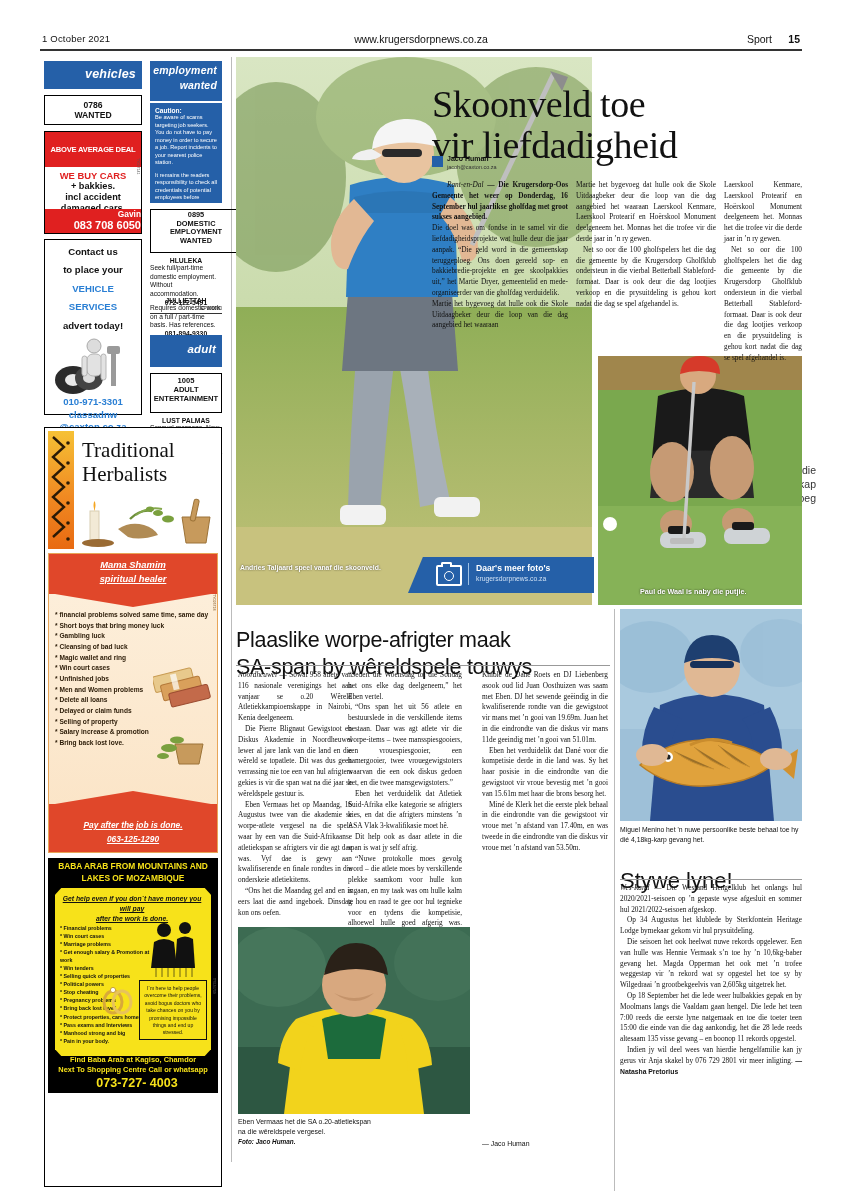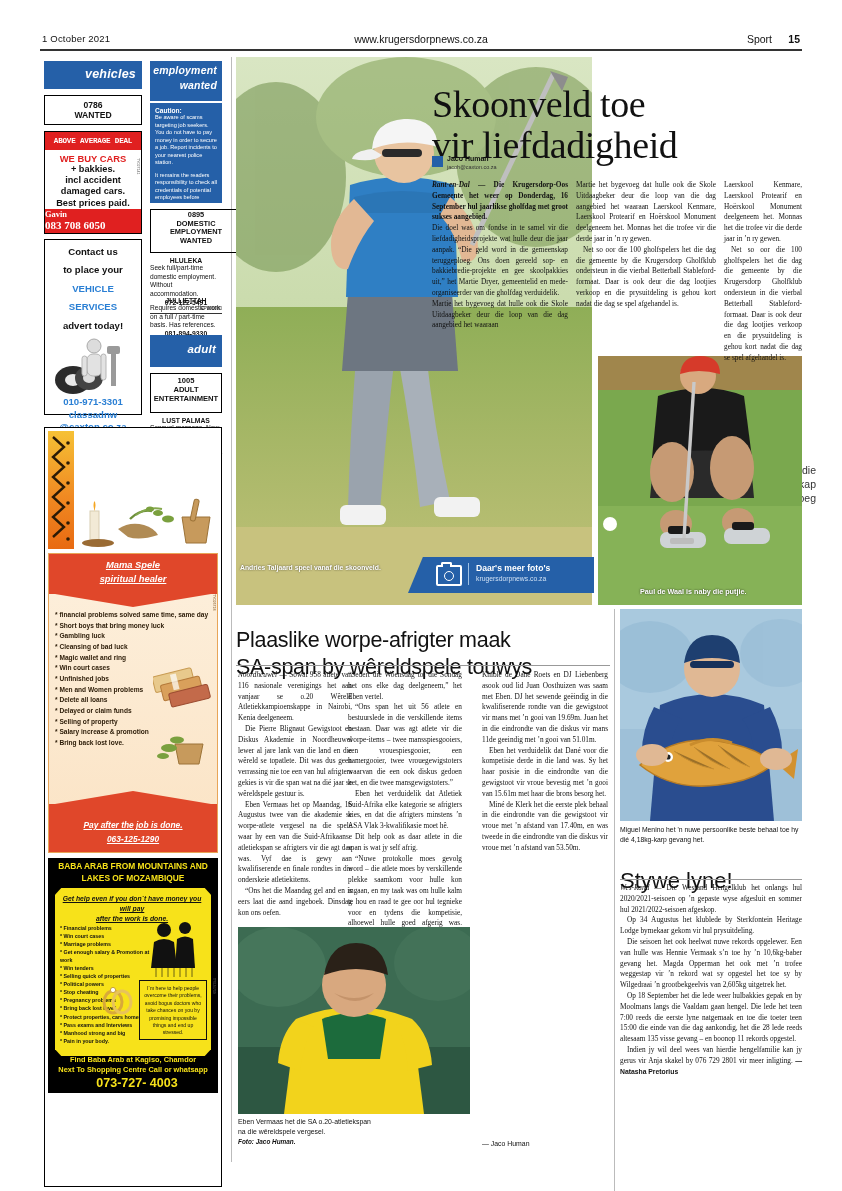--- a/index.html
+++ b/index.html
@@ -40,24 +40,24 @@
   .cls-ref{font-family:"Liberation Sans",sans-serif;font-size:4.6px;text-align:right;color:#333;}
   .hr-thin{height:1px;background:#333;margin:2px 0 1px;}
 
   
   #veh-head{position:absolute;left:4px;top:4px;width:98px;height:28px;}
   #veh-head span{display:block;padding:6px 6px 0 0;font-size:12.5px;}
   #veh-box{position:absolute;left:4px;top:38px;width:98px;height:30px;font-size:8.6px;padding-top:4px;box-sizing:border-box;}
 
   
   #buycars{position:absolute;left:4px;top:74px;width:98px;height:103px;border:1.5px solid #000;background:#fff;box-sizing:border-box;overflow:hidden;}
-  #buycars .band{background:#e02020;color:#fff;font-family:Liberation Mono, monospace;font-weight:bold;font-size:7.6px;text-align:center;padding:5px 0;letter-spacing:-.2px;}
+  #buycars .band{background:#e02020;color:#fff;font-family:Liberation Sans, sans-serif;font-weight:bold;font-size:7.6px;text-align:center;padding:13px 0;letter-spacing:-.2px;}
   #buycars .l1{color:#e02020;font-family:"Liberation Sans",sans-serif;font-weight:bold;font-size:9.4px;text-align:center;margin-top:3px;}
   #buycars .l{font-family:"Liberation Sans",sans-serif;font-weight:bold;font-size:9.2px;text-align:center;line-height:1.22;}
-  #buycars .foot{position:absolute;left:0;bottom:0;width:100%;background:#e02020;color:#fff;text-align:left;font-family:Liberation Serif, serif;font-weight:bold;}
+  #buycars .foot{position:absolute;left:0;bottom:0;width:100%;background:#e02020;color:#fff;text-align:right;font-family:Liberation Sans, sans-serif;font-weight:bold;}
   #buycars .foot .g{font-size:8.4px;line-height:1.1;padding-top:1px;}
   #buycars .foot .n{font-size:11px;line-height:1.15;padding-bottom:1px;}
   #buycars .vert{position:absolute;right:1px;top:26px;font-size:3.6px;writing-mode:vertical-rl;color:#555;font-family:"Liberation Sans",sans-serif;}
 
   
   #vehserv{position:absolute;left:4px;top:182px;width:98px;height:176px;border:1.2px solid #000;background:#fff;box-sizing:border-box;text-align:center;}
   #vehserv .t{font-family:"Liberation Sans",sans-serif;font-weight:bold;font-size:9.6px;line-height:1.3;color:#111;margin-top:6px;}
   #vehserv .b{color:#2a7fd4;}
   #vehserv .ph{font-family:"Liberation Sans",sans-serif;font-weight:bold;font-size:9.6px;color:#2a7fd4;line-height:1.3;}
   #vehserv .art{height:62px;position:relative;margin-top:2px;}
@@ -137,21 +137,21 @@
   #h1{position:absolute;left:196px;top:2px;width:370px;font-size:38px;line-height:1.06;font-family:"Liberation Serif",serif;font-weight:normal;letter-spacing:-.4px;}
   #byline{position:absolute;left:196px;top:98px;width:130px;}
   #byline .sq{width:11px;height:11px;background:#2560a8;float:left;margin-right:4px;margin-top:1px;}
   #byline .n{font-family:"Liberation Sans",sans-serif;font-size:7px;font-weight:bold;line-height:1.25;}
   #byline .e{font-family:"Liberation Sans",sans-serif;font-size:5.5px;color:#333;line-height:1.2;}
 
   .bodytxt{font-family:"Liberation Serif",serif;font-size:7.3px;line-height:1.48;text-align:justify;}
   .bodytxt p{margin:0;text-indent:7px;}
   .bodytxt p.first{text-indent:0;}
   .lead{font-weight:bold;}
-  .lead i{font-weight:bold;}
+  .lead i{font-weight:normal;margin-left:15px;}
 
   #s1c1{position:absolute;left:196px;top:123px;width:136px;}
   #s1c2{position:absolute;left:340px;top:123px;width:140px;}
   #s1c3{position:absolute;left:488px;top:123px;width:78px;}
 
   #quote{position:absolute;left:480px;top:380px;width:100px;}
   #quote .mark{color:#2560a8;font-family:"Liberation Serif",serif;font-size:30px;line-height:.7;font-weight:bold;}
   #quote .q{font-family:"Liberation Sans",sans-serif;font-size:10.5px;line-height:1.32;color:#333;text-align:right;margin-top:6px;}
 
   #photo2{position:absolute;left:362px;top:299px;width:204px;height:249px;overflow:hidden;background:#7aa84e;}
@@ -299,41 +299,45 @@
           <polyline points="3,2 14,12 3,22 14,32 3,42 14,52 3,62 14,72 3,82 14,92 3,102" fill="none" stroke="#2b1a06" stroke-width="2.4"></polyline>
           <g fill="#2b1a06">
               <circle cx="18" cy="8" r="1.8"></circle>
               <circle cx="18" cy="28" r="1.8"></circle>
               <circle cx="18" cy="48" r="1.8"></circle>
               <circle cx="18" cy="68" r="1.8"></circle>
               <circle cx="18" cy="88" r="1.8"></circle>
               <circle cx="18" cy="104" r="1.8"></circle>
             </g>
         </svg>
+        <div id="herb-title">
+          <div>Traditional</div>
+          <div>Herbalists</div>
+        </div>
         <svg id="herb-photo" viewBox="0 0 148 54">
           <rect x="16" y="18" width="9" height="30" fill="#f2ead6" stroke="#d8cdb2"></rect>
           <path d="M20.5 18 q2-7 0-10 q-2 3 0 10" fill="#f5a623"></path>
           <ellipse cx="24" cy="50" rx="16" ry="4" fill="#9a6b34"></ellipse>
           <path d="M44 36 q12-8 26-4 q10 3 14 10 q-18 6 -30 2 z" fill="#b08b54"></path>
           <path d="M56 26 q10-10 22-8" stroke="#6d8f3a" stroke-width="2.4" fill="none"></path>
           <path d="M62 22 q12-9 26-6" stroke="#84a84c" stroke-width="2" fill="none"></path>
           <g fill="#7aa03e">
               <ellipse cx="84" cy="20" rx="5" ry="3"></ellipse>
               <ellipse cx="94" cy="26" rx="6" ry="3.4"></ellipse>
               <ellipse cx="76" cy="16" rx="4" ry="2.6"></ellipse>
             </g>
           <path d="M108 24 h28 l-4 26 h-20 z" fill="#c79a5c" stroke="#9c7338"></path>
           <rect x="118" y="6" width="5" height="22" rx="2" fill="#c79a5c" stroke="#9c7338" transform="rotate(12 120 18)"></rect>
         </svg>
       </div>
 
       <div id="mama">
         <div class="ribbon"></div>
         <div class="rt">
-          <div>Mama Spele</div>
+          <div>Mama Shamim</div>
           <div>spiritual healer</div>
         </div>
         <ul id="mama-list">
             <li>financial problems solved same time, same day</li>
             <li>Short boys that bring money luck</li>
             <li>Gambling luck</li>
             <li>Cleansing of bad luck</li>
             <li>Magic wallet and ring</li>
             <li>Win court cases</li>
             <li>Unfinished jobs</li>

